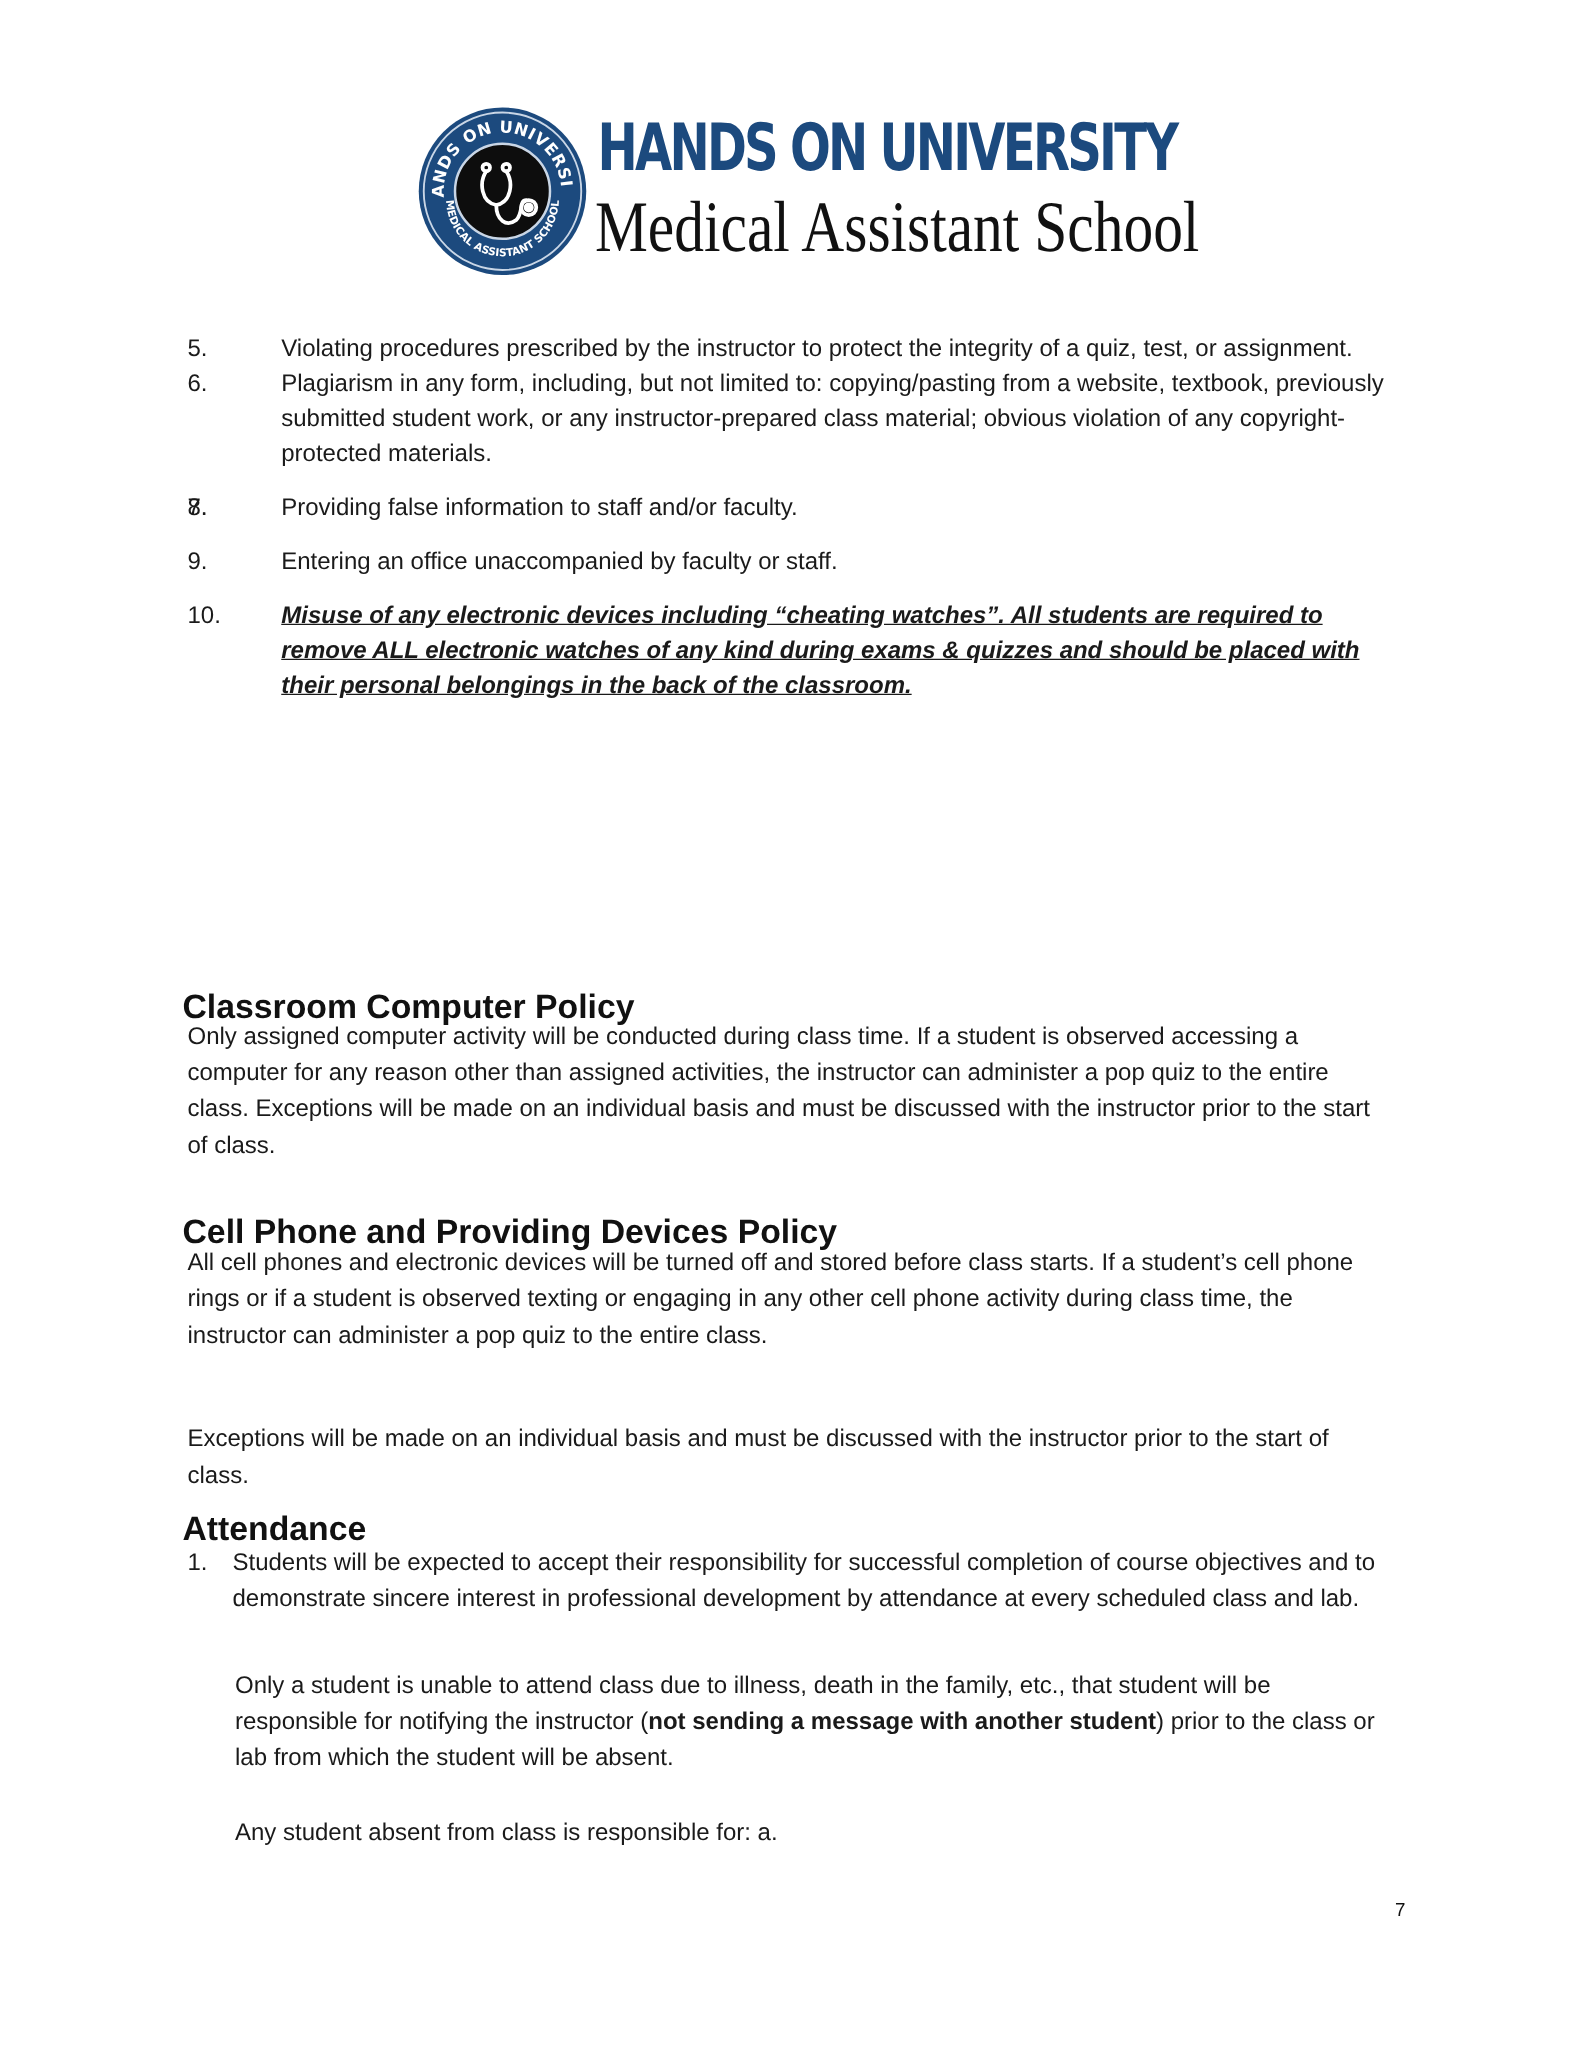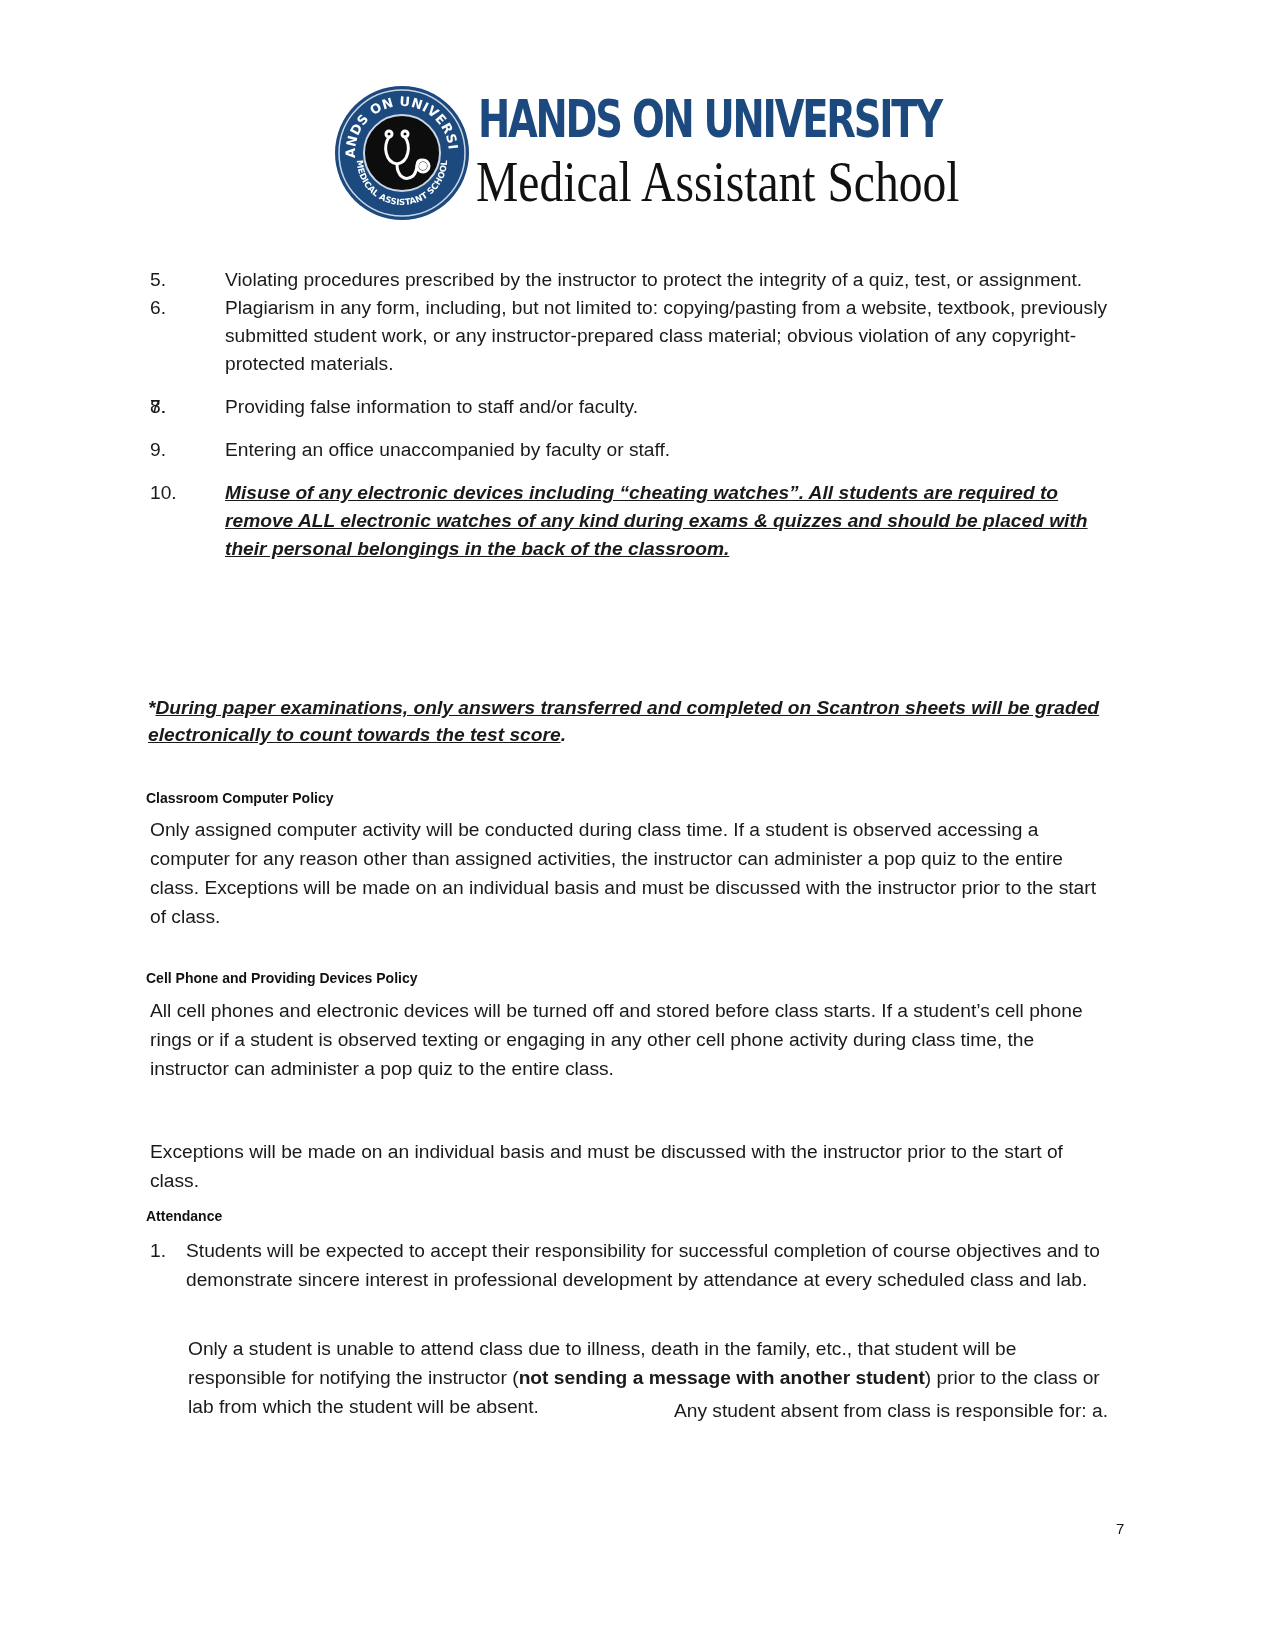--- a/index.html
+++ b/index.html
@@ -21,21 +21,21 @@
 
   
   .mlist { position: absolute; left: 150px; top: 266px; width: 960px; }
   .mitem { position: relative; padding-left: 75px; line-height: 28px; }
   .mitem .num { position: absolute; left: 0; top: 0; }
   .mitem.gap { margin-top: 15px; }
   .emph { font-weight: bold; font-style: italic; text-decoration: underline; }
 
   .note { position: absolute; left: 148px; top: 694px; width: 960px; line-height: 27px; }
 
-  .h2 { position: absolute; left: 146px; font-weight: bold; font-size: 14px; color: #111; }
+  .h2 { position: absolute; left: 146px; font-weight: bold; font-size: 27px; color: #111; }
   .para { position: absolute; left: 150px; width: 965px; line-height: 29px; }
 
   .att-list { position: absolute; left: 150px; top: 1236px; width: 960px; }
   .att-item { position: relative; padding-left: 36px; line-height: 29px; }
   .att-item .num { position: absolute; left: 0; top: 0; }
   .att-sub { position: absolute; left: 188px; width: 920px; line-height: 29px; }
   .bold { font-weight: bold; margin-top: 35px; }
 
   .page-num { position: absolute; left: 1116px; top: 1520px; font-size: 15px; color: #111; }
 </style>
@@ -91,37 +91,34 @@
     <div class="mitem gap">
       <span class="num">9.</span>
       <span>Entering an office unaccompanied by faculty or staff.</span>
     </div>
     <div class="mitem gap">
       <span class="num">10.</span>
       <span class="emph">Misuse of any electronic devices including “cheating watches”. All students are required to remove ALL electronic watches of any kind during exams &amp; quizzes and should be placed with their personal belongings in the back of the classroom.</span>
     </div>
   </div>
 
-  <div class="note body-text" style="font-weight:bold;font-style:italic;">
-    <span>*</span><span style="text-decoration:underline;">During paper examinations, only answers transferred and completed on Scantron sheets will be graded electronically to count towards the test score</span><span>.</span>
-  </div>
 
   <div class="h2" style="top:790px;">Classroom Computer Policy</div>
   <div class="para body-text" style="top:815px;">Only assigned computer activity will be conducted during class time. If a student is observed accessing a computer for any reason other than assigned activities, the instructor can administer a pop quiz to the entire class. Exceptions will be made on an individual basis and must be discussed with the instructor prior to the start of class.</div>
 
   <div class="h2" style="top:970px;">Cell Phone and Providing Devices Policy</div>
   <div class="para body-text" style="top:996px;">All cell phones and electronic devices will be turned off and stored before class starts. If a student’s cell phone rings or if a student is observed texting or engaging in any other cell phone activity during class time, the instructor can administer a pop quiz to the entire class.</div>
   <div class="para body-text" style="top:1113px;margin-top:24px;">Exceptions will be made on an individual basis and must be discussed with the instructor prior to the start of class.</div>
 
   <div class="h2" style="top:1208px;">Attendance</div>
   <div class="att-list body-text">
     <div class="att-item">
       <span class="num">1.</span>
       <span>Students will be expected to accept their responsibility for successful completion of course objectives and to demonstrate sincere interest in professional development by attendance at every scheduled class and lab.</span>
     </div>
   </div>
   <div class="att-sub body-text" style="top:1334px;">
     <span>Only a student is unable to attend class due to illness, death in the family, etc., that student will be responsible for notifying the instructor (</span><span class="bold">not sending a message with another student</span><span>) prior to the class or lab from which the student will be absent.</span>
   </div>
-  <div class="att-sub body-text" style="top:1396px;text-align:right;">Any student absent from class is responsible for: a.</div>
+  <div class="att-sub body-text" style="top:1452px;">Any student absent from class is responsible for: a.</div>
 
   <div class="page-num">7</div>
 </div>
 
 </body></html>

